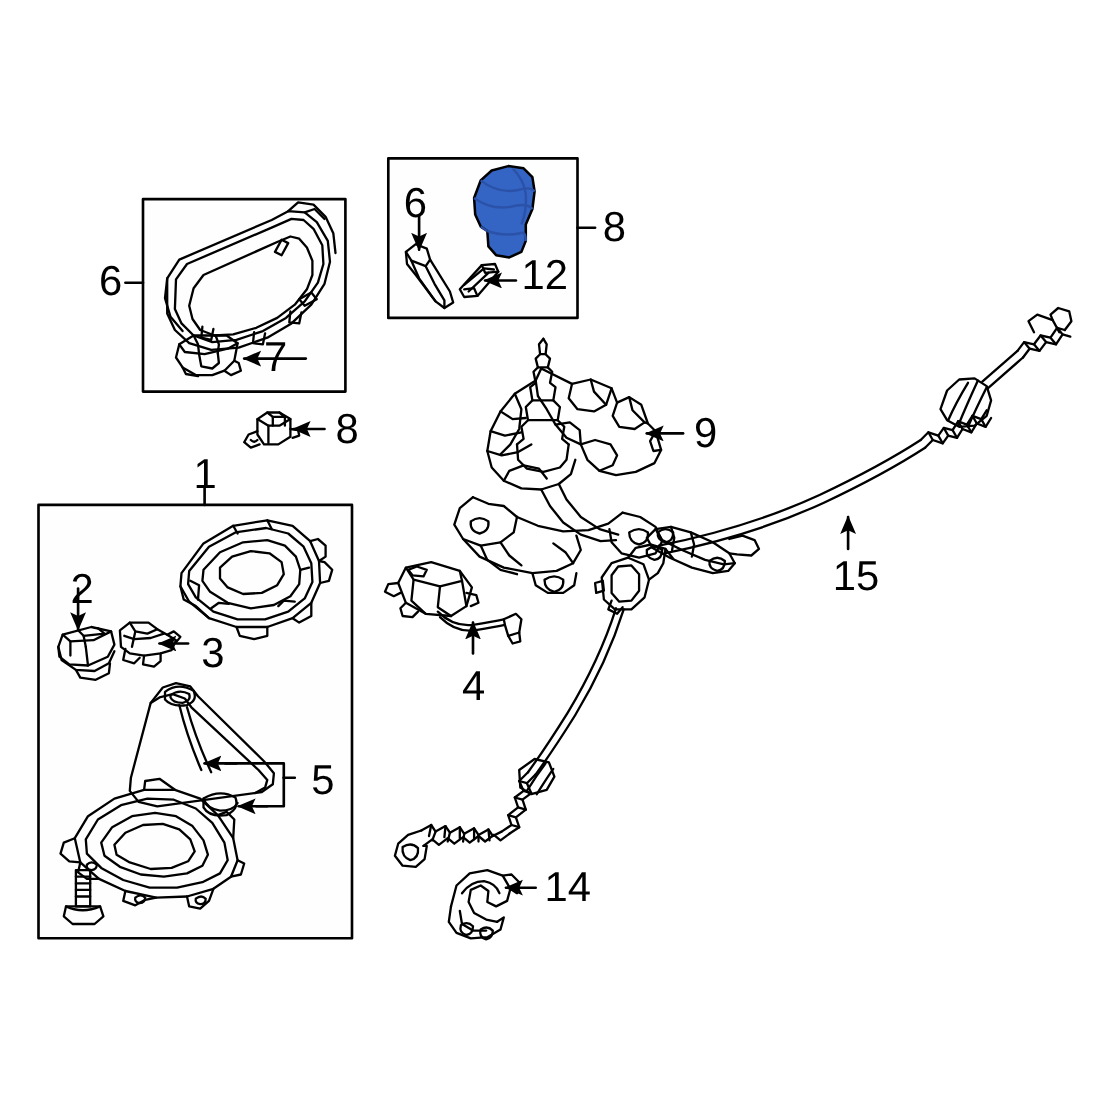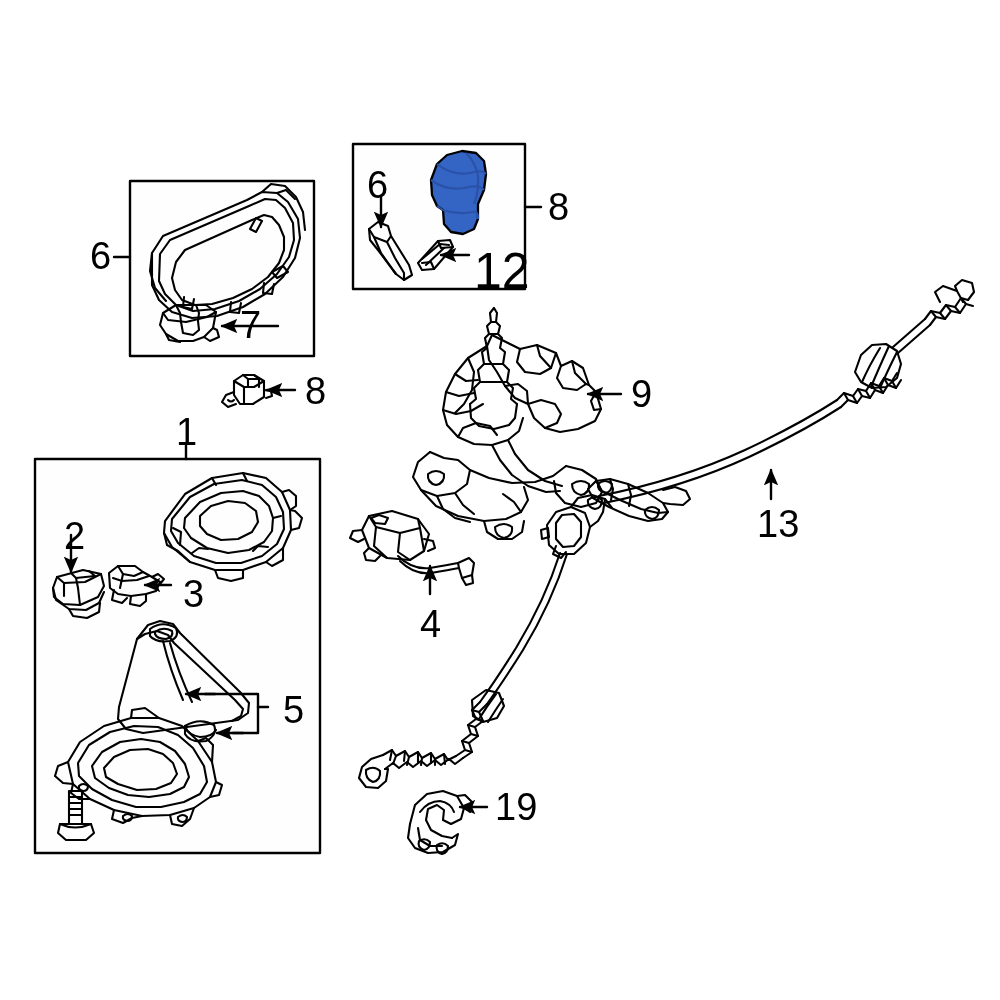--- a/index.html
+++ b/index.html
@@ -441,17 +441,17 @@
   <div class="callout-num" style="left:64px;top:517px;font-size:38px;">2</div>
   <div class="callout-num" style="left:183px;top:575px;font-size:38px;">3</div>
   <div class="callout-num" style="left:420px;top:605px;font-size:38px;">4</div>
   <div class="callout-num" style="left:283px;top:691px;font-size:38px;">5</div>
   <div class="callout-num" style="left:90px;top:237px;font-size:38px;">6</div>
   <div class="callout-num" style="left:240px;top:306px;font-size:38px;">7</div>
   <div class="callout-num" style="left:305px;top:372px;font-size:38px;">8</div>
   <div class="callout-num" style="left:631px;top:375px;font-size:38px;">9</div>
   <div class="callout-num" style="left:548px;top:188px;font-size:38px;">8</div>
   <div class="callout-num" style="left:367px;top:166px;font-size:38px;">6</div>
-  <div class="callout-num" style="left:474px;top:246px;font-size:50px;">12</div>
-  <div class="callout-num" style="left:757px;top:505px;font-size:38px;">13</div>
-  <div class="callout-num" style="left:495px;top:788px;font-size:38px;">19</div>
+  <div class="callout-num" style="left:474px;top:232px;font-size:38px;">12</div>
+  <div class="callout-num" style="left:757px;top:505px;font-size:38px;">15</div>
+  <div class="callout-num" style="left:495px;top:788px;font-size:38px;">14</div>
 
 </div>
 
 </body></html>

